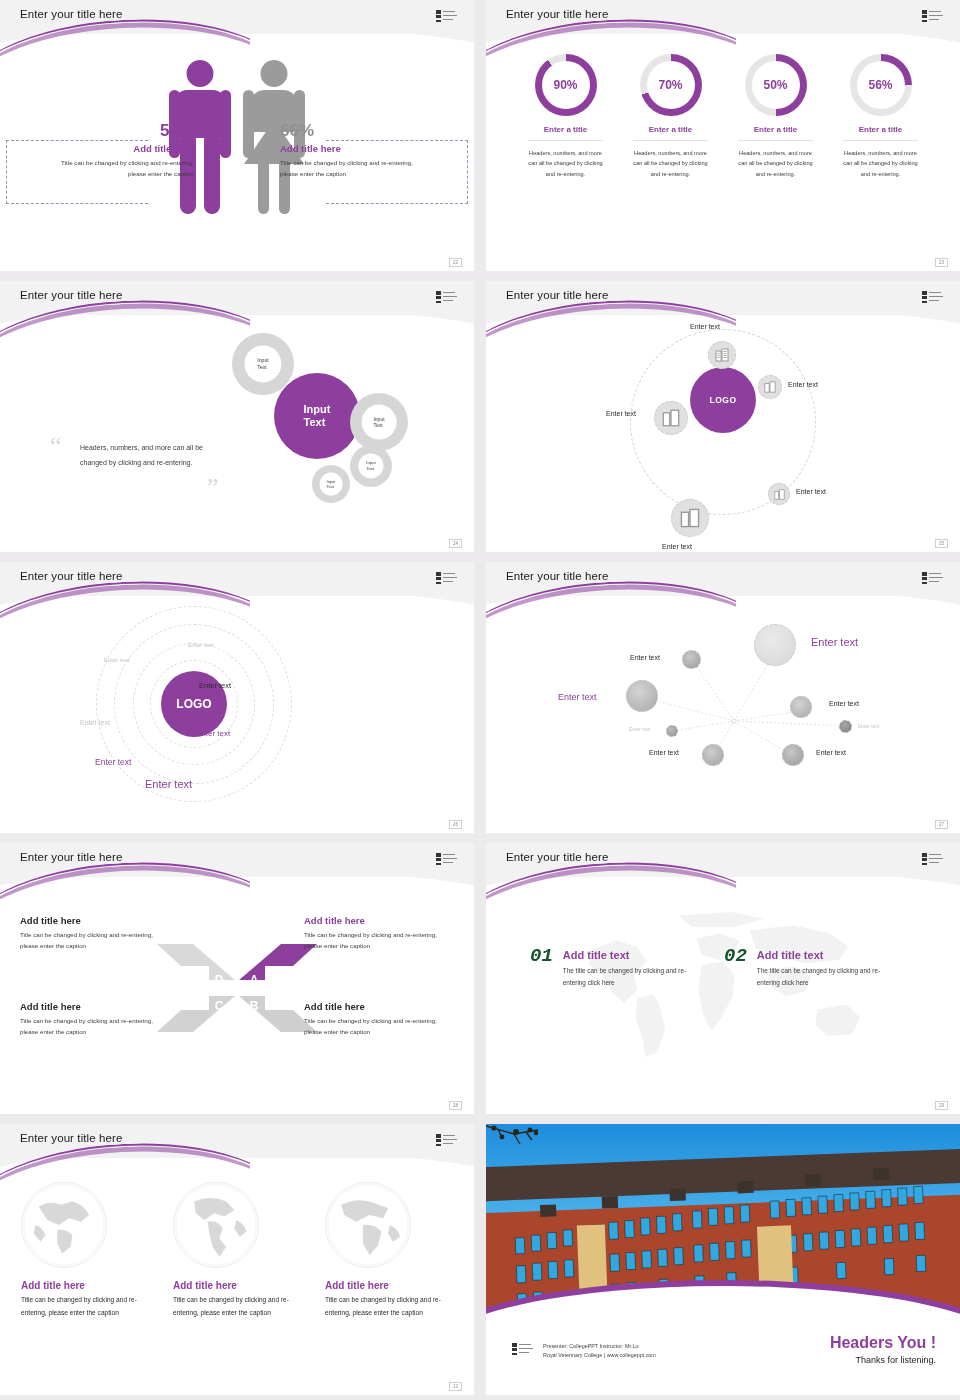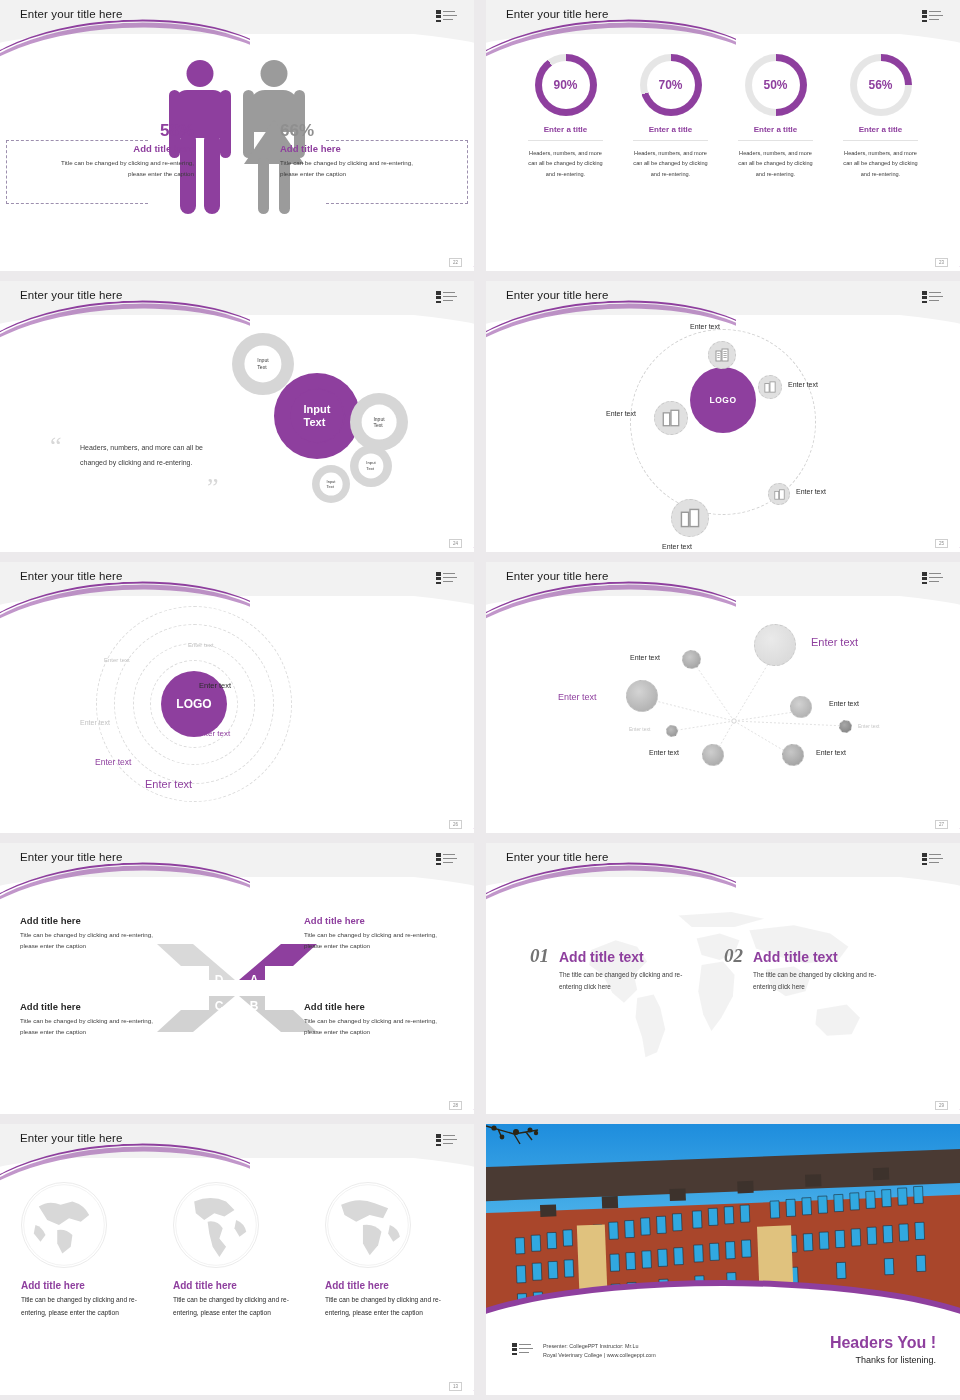--- a/index.html
+++ b/index.html
@@ -153,22 +153,22 @@
   
   .bub { position:absolute; border-radius:50%; border:1px dashed #c9c9c9; z-index:4; }
 
   
   .xw { position:absolute; left:50%; top:50%; transform:translate(-50%,-50%); width:160px; height:104px; }
   .s7-col { position:absolute; width:150px; }
   .s7-h { font-size:9.5px; font-weight:bold; margin-bottom:4px; }
 
   
   .worldmap { position:absolute; left:50%; top:50%; transform:translate(-50%,-50%); width:330px; height:175px; opacity:.5; }
-  .num { font-size:19px; font-weight:bold; font-style:italic; color:#737373; font-family:Liberation Serif, serif; }
-  .s8-h { font-size:14px; font-weight:bold; color:#8e3f9e; }
+  .num { font-size:19px; font-weight:bold; font-style:italic; color:#14532d; font-family:Liberation Mono, monospace; }
+  .s8-h { font-size:11px; font-weight:bold; color:#8e3f9e; }
   .s8-p { font-size:6.4px; line-height:1.85; color:#3c3c3c; margin-top:4px; }
 
   
   .globe { width:86px; height:86px; border-radius:50%; border:1px solid #ececec; position:relative; overflow:hidden; margin:0 auto; }
   .s9-h { font-size:10px; font-weight:bold; color:#8e3f9e; margin-top:8px; }
   .s9-p { font-size:6.6px; line-height:1.95; color:#2b2b2b; margin-top:3px; }
 
   
   .photo { position:absolute; left:0; right:0; top:0; height:196px; overflow:hidden; }
   .sky { position:absolute; inset:0; background:linear-gradient(#1e8ddd 0%, #47aee8 45%, #8fd0f0 100%); }

